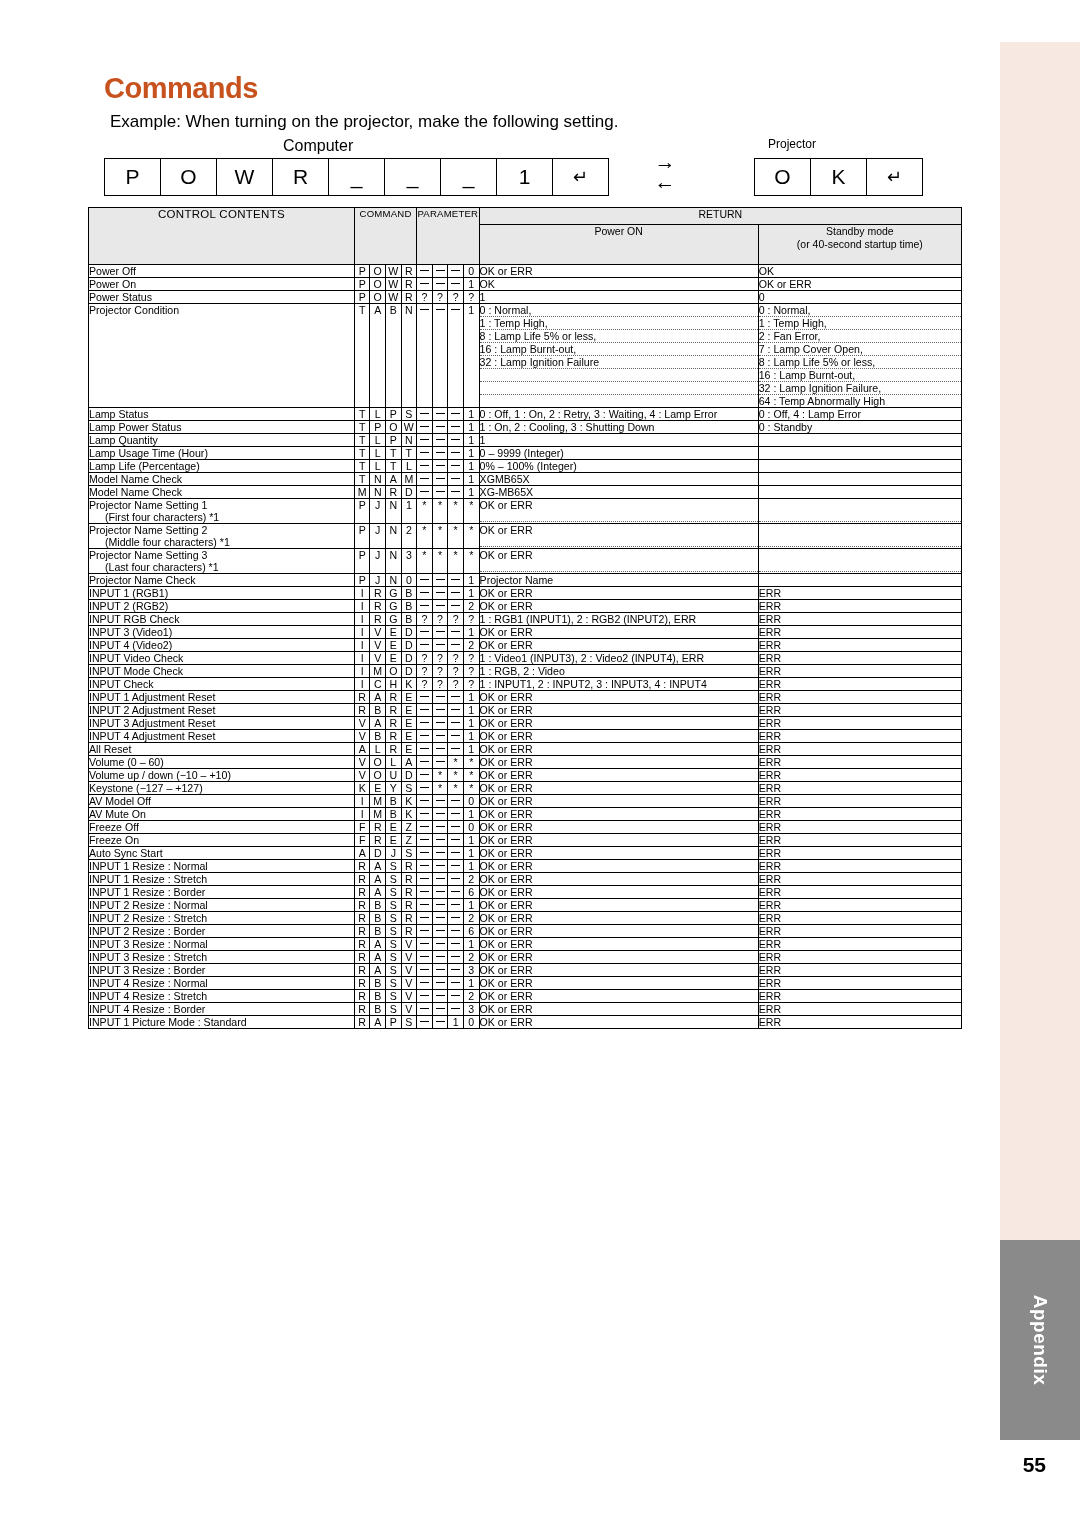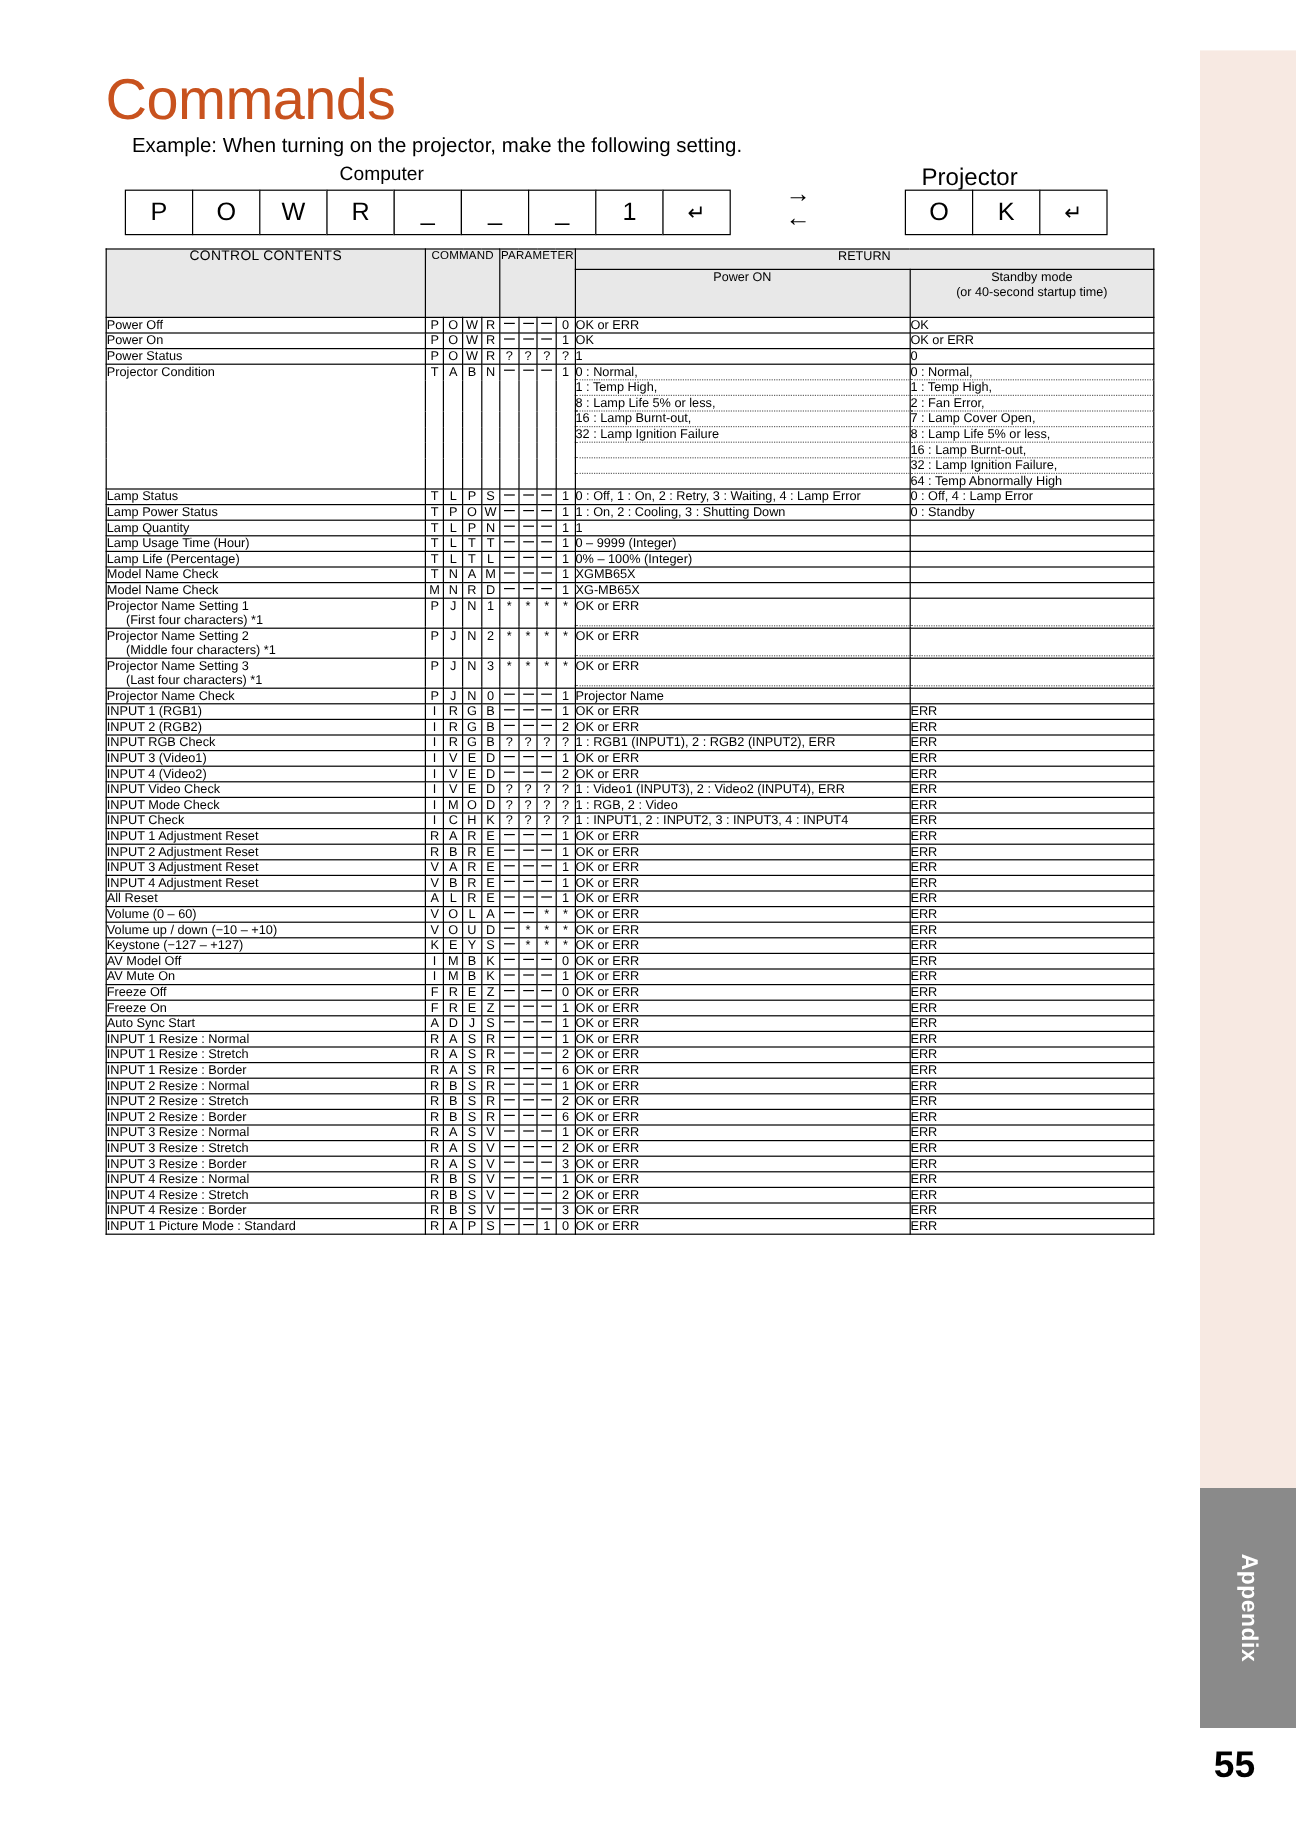--- a/index.html
+++ b/index.html
@@ -19,28 +19,28 @@
     position:absolute;right:0;top:1240px;width:80px;height:200px;
     background:#8a8a8a;color:#fff;
   }
   .appendix-tab span{
     position:absolute;left:50%;top:50%;
     transform:translate(-50%,-50%) rotate(90deg);
     font-size:19px;font-weight:bold;letter-spacing:.5px;white-space:nowrap;
   }
 
   h1.title{
-    position:absolute;left:88px;top:56px;margin:0;
-    font-size:48px;font-weight:normal;color:#c8521e;letter-spacing:-0.5px;
+    position:absolute;left:88px;top:56px;margin:16px;
+    font-size:29px;font-weight:bold;color:#c8521e;letter-spacing:-0.5px;
   }
   .example{
     position:absolute;left:88px;top:112px;font-size:17px;color:#000;margin-left:22px;
   }
   .lbl-computer{position:absolute;left:283px;top:137px;font-size:16px;}
-  .lbl-projector{position:absolute;left:768px;top:137px;font-size:20px;}
+  .lbl-projector{position:absolute;left:768px;top:137px;font-size:12px;}
 
   
   .keyrow{position:absolute;left:88px;top:158px;margin-left:16px;}
   .keybox{
     display:inline-block;border:1px solid #000;width:55px;height:36px;
     line-height:36px;text-align:center;font-size:21px;vertical-align:top;
     margin-left:-1px;background:#fff;
   }
   .keybox.first{margin-left:0;}
   .keybox.ent{font-size:18px;}
@@ -70,21 +70,21 @@
   
   .dotb{border-bottom:1px dotted #666 !important;}
   .not{border-top:none !important;}
   .noL{border-left:none !important;}
 
   .sub{padding-left:16px;}
   .under{display:inline-block;width:9px;border-bottom:1px solid #000;
          vertical-align:middle;margin-bottom:3px;}
 
   .pagenum{
-    position:absolute;right:34px;bottom:40px;font-size:31px;font-weight:bold;margin-left:40px;
+    position:absolute;right:34px;bottom:52px;font-size:21px;font-weight:bold;margin-left:40px;
   }
 </style>
 </head>
 <body>
 
 <div class="page">
 
   <div class="side-band"></div>
   <div class="appendix-tab">
     <span>Appendix</span>

